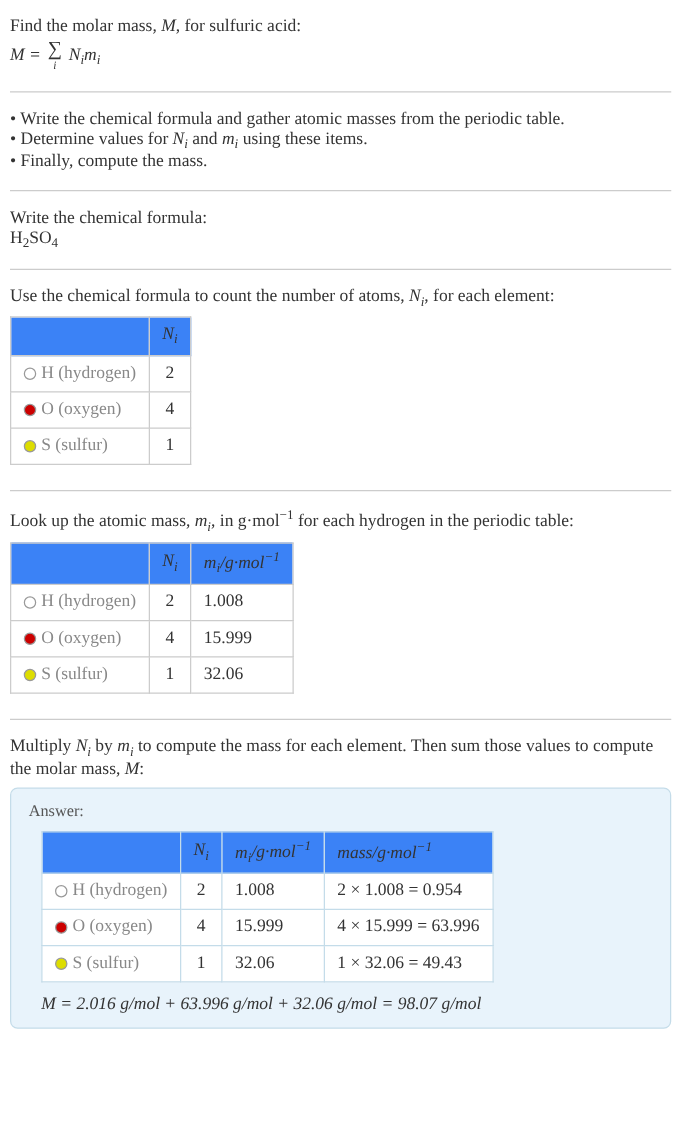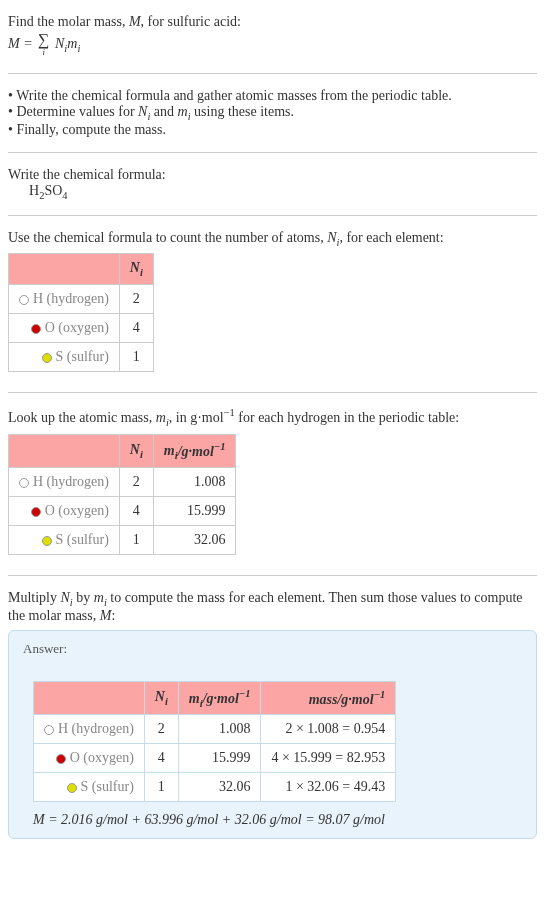--- a/index.html
+++ b/index.html
@@ -51,27 +51,27 @@
       font-size: 9px;
       line-height: 1;
     }
     table {
       border-collapse: collapse;
       margin: 6px 0;
     }
     th, td {
       border: 1px solid #ccc;
       padding: 6px 10px;
-      text-align: right;
+      text-align: left;
       font-style: normal;
     }
     th {
       font-style: italic;
-      font-weight: bold;
-      background: #fca5a5;
+      font-weight: normal;
+      background: #3b82f6;
     }
     td.element-cell {
       color: #888;
     }
     .swatch {
       display: inline-block;
       width: 10px;
       height: 10px;
       border-radius: 50%;
       border: 1px solid #999;
@@ -84,37 +84,36 @@
     .answer-box {
       background: #e8f3fb;
       border: 1px solid #c4dce9;
       border-radius: 6px;
       padding: 10px 14px;
       margin: 6px 0;
     }
     .answer-label {
       font-size: 13px;
       color: #555;
-      margin-bottom: 24px;
+      margin-bottom: 8px;
     }
     .answer-box table {
       background: #fff;
       margin-left: 10px;
     }
     .answer-box table th, .answer-box table td {
       border: 1px solid #c4dce9;
     }
     .answer-final {
       font-style: italic;
       margin-top: 10px;
       margin-left: 10px;
     }
     .chem-formula {
       font-style: normal;
-      margin-left: 21px;
     }
     .centered {
       text-align: center;
     }
   </style>
 </head>
 <body>
 
 <div class="section">
   <div>
@@ -227,21 +226,21 @@
       <tr>
         <td class="element-cell"><span class="swatch swatch-h"></span><span>H (hydrogen)</span></td>
         <td class="centered">2</td>
         <td>1.008</td>
         <td>2 × 1.008 = 0.954</td>
       </tr>
       <tr>
         <td class="element-cell"><span class="swatch swatch-o"></span><span>O (oxygen)</span></td>
         <td class="centered">4</td>
         <td>15.999</td>
-        <td>4 × 15.999 = 82.953</td>
+        <td>4 × 15.999 = 63.996</td>
       </tr>
       <tr>
         <td class="element-cell"><span class="swatch swatch-s"></span><span>S (sulfur)</span></td>
         <td class="centered">1</td>
         <td>32.06</td>
         <td>1 × 32.06 = 49.43</td>
       </tr>
     </tbody>
       </table>
     <div class="answer-final">M = 2.016 g/mol + 63.996 g/mol + 32.06 g/mol = 98.07 g/mol</div>

